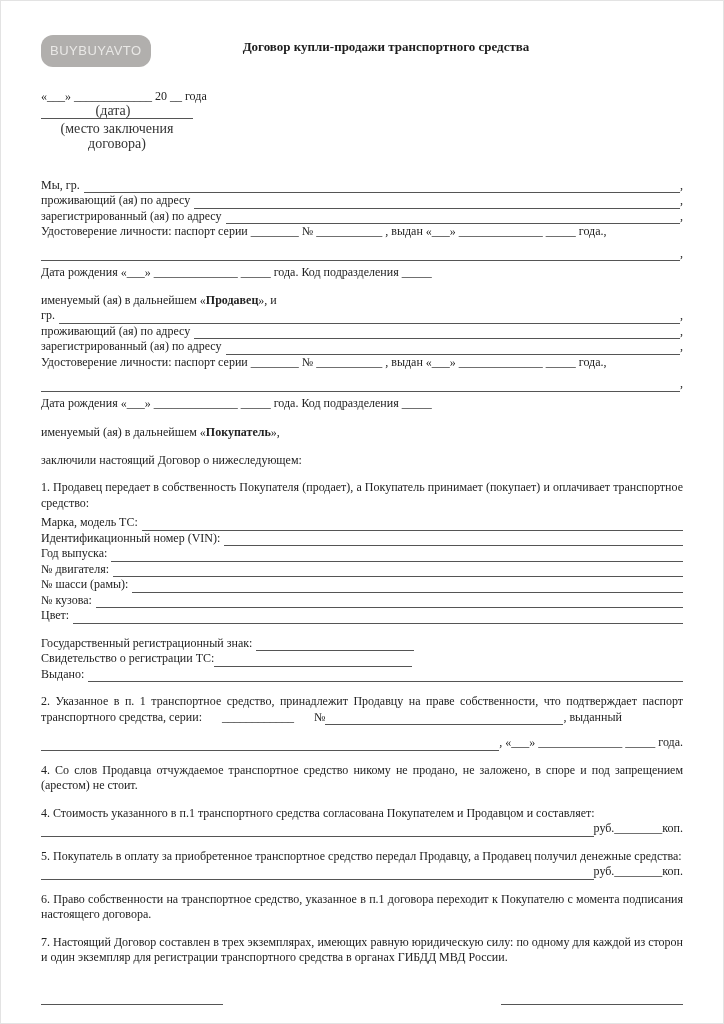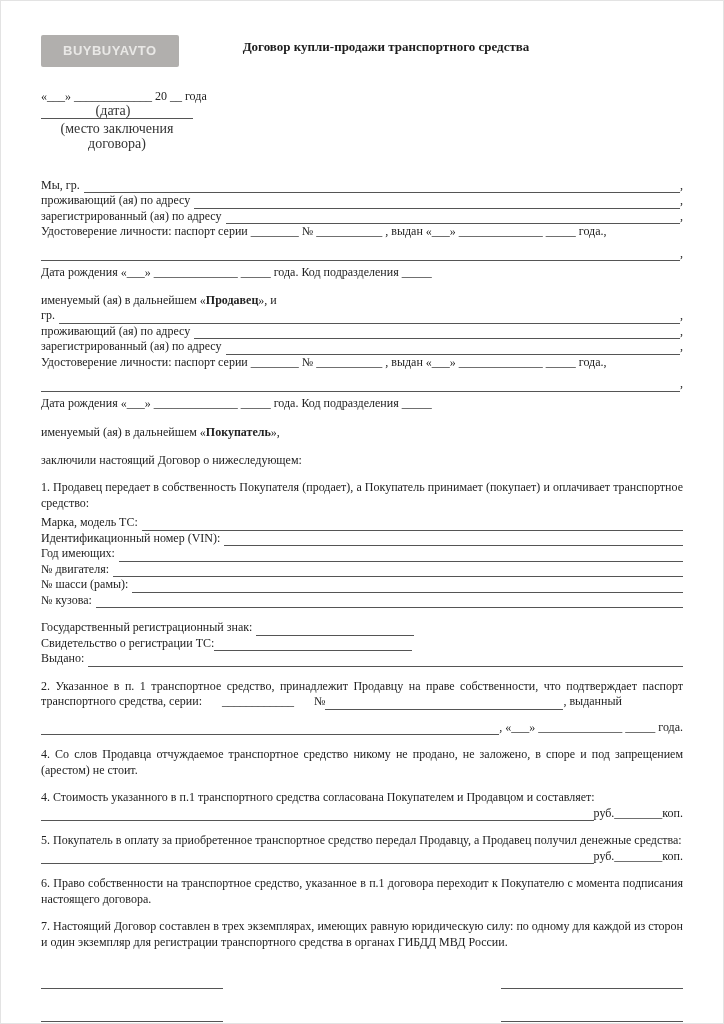--- a/index.html
+++ b/index.html
@@ -11,22 +11,22 @@
     border: 1px solid #e3e3e3;
   }
   .page { padding: 30px 40px 0 40px; box-sizing: border-box; }
 
   
   .hdr { position: relative; height: 44px; margin-bottom: 14px; }
   .logo {
     position: absolute; left: 0; top: 4px;
     background: #b1afad; color: #e9e8e6;
     font-family: "Liberation Sans", sans-serif;
-    font-size: 13px; font-weight: bold; letter-spacing: 0.5px;
-    padding: 8px 22px; border-radius: 2px;
+    font-size: 13px; font-weight: normal; letter-spacing: 0.5px;
+    padding: 8px 9px; border-radius: 12px;
   }
   .title {
     margin: 0; padding-top: 8px; text-align: center;
     font-size: 13px; font-weight: bold; color: #1d1d1d; padding-left: 48px;
   }
 
   
   .frow { display: flex; align-items: flex-end; }
   .bl { flex: 1 1 auto; border-bottom: 1px solid #555555; height: 13px; margin-left: 4px; }
   .bl.noml { margin-left: 0; }
@@ -149,33 +149,37 @@
     <div class="mt8">
       <div class="frow">
         <span class="lbl">Марка, модель ТС:</span>
         <span class="bl"></span>
       </div>
       <div class="frow">
         <span class="lbl">Идентификационный номер (VIN):</span>
         <span class="bl"></span>
       </div>
       <div class="frow">
-        <span class="lbl">Год имеющих:</span>
+        <span class="lbl">Год выпуска:</span>
         <span class="bl"></span>
       </div>
       <div class="frow">
         <span class="lbl">№ двигателя:</span>
         <span class="bl"></span>
       </div>
       <div class="frow">
         <span class="lbl">№ шасси (рамы):</span>
         <span class="bl"></span>
       </div>
       <div class="frow">
         <span class="lbl">№ кузова:</span>
+        <span class="bl"></span>
+      </div>
+      <div class="frow">
+        <span class="lbl">Цвет:</span>
         <span class="bl"></span>
       </div>
     </div>
     <div class="mt12">
       <div class="frow">
         <span class="lbl">Государственный регистрационный знак:</span>
         <span class="blw" style="width:158px; margin-left:4px;"></span>
       </div>
       <div class="frow">
         <span class="lbl">Свидетельство о регистрации ТС:</span>

